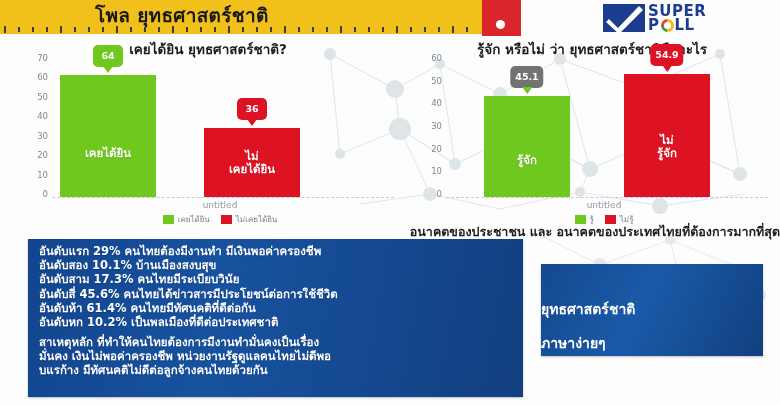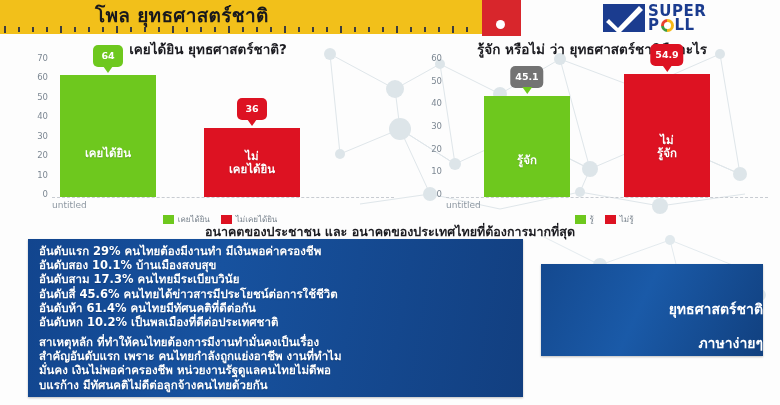--- a/index.html
+++ b/index.html
@@ -74,31 +74,31 @@
     min-width:30px;height:22px;border-radius:5px;
     color:#fff;font-size:9.5px;font-weight:bold;text-align:center;line-height:22px;
     padding:0 5px;box-sizing:border-box;
     font-family:"DejaVu Sans","Liberation Sans",sans-serif;
   }
   .callout:after{
     content:"";position:absolute;left:50%;margin-left:-5px;bottom:-6px;
     border-left:5px solid transparent;border-right:5px solid transparent;
     border-top:7px solid currentColor;
   }
-  .chart-foot{position:absolute;left:34px;right:10px;top:166px;}
+  .chart-foot{position:absolute;left:34px;right:10px;top:166px;text-align:center;}
   .untitled{font-size:9px;color:#8e98a2;line-height:11px;font-family:"DejaVu Sans","Liberation Sans",sans-serif;}
   .legend{margin-top:2px;display:flex;justify-content:center;align-items:center;gap:11px;}
   .lg{display:flex;align-items:center;gap:4px;}
   .lg-sw{width:11px;height:9px;display:inline-block;}
   .lg-tx{font-size:8px;color:#6f7a85;font-family:"DejaVu Sans","Liberation Sans",sans-serif;}
 
   
   .panel-head{
     position:absolute;left:0;top:222px;width:780px;height:17px;
-    text-align:center;font-size:12.5px;font-weight:bold;color:#1b1b20;z-index:4;
+    text-align:right;font-size:12.5px;font-weight:bold;color:#1b1b20;z-index:4;
     font-family:"DejaVu Sans","Liberation Sans",sans-serif;
   }
   .bluebox{
     position:absolute;left:28px;top:239px;width:495px;height:158px;z-index:4;
     background:linear-gradient(100deg,#12458e 0%,#17529f 38%,#123f80 100%);
     box-shadow:0 1px 2px rgba(0,0,0,.25);
   }
   .rank-list{position:absolute;left:11px;top:5px;right:6px;}
   .rank-line{
     color:#ffffff;font-size:11.5px;font-weight:bold;line-height:14.2px;white-space:nowrap;
@@ -118,21 +118,21 @@
     background:linear-gradient(115deg,#14498f 0%,#1a5aa8 45%,#11407f 100%);
     box-shadow:0 1px 2px rgba(0,0,0,.25);
   }
   .badge-row{position:absolute;left:0;top:5px;width:100%;display:flex;align-items:center;justify-content:center;gap:6px;}
   .plus-ic{position:relative;width:30px;height:30px;border-radius:50%;border:2.5px solid #ffffff;flex:0 0 auto;}
   .plus-ic:before,.plus-ic:after{content:"";position:absolute;background:#ffffff;}
   .plus-ic:before{left:50%;top:5px;margin-left:-3.5px;width:7px;height:15px;}
   .plus-ic:after{top:50%;left:5px;margin-top:-3.5px;height:7px;width:15px;}
   .badge-pct{font-size:23px;font-weight:bold;color:#ffffff;line-height:30px;font-family:"DejaVu Sans","Liberation Sans",sans-serif;}
   .badge-l{
-    position:absolute;left:0;width:100%;text-align:right;color:#ffffff;
+    position:absolute;left:0;width:100%;text-align:left;color:#ffffff;
     font-size:14px;font-weight:bold;line-height:17px;
     font-family:"DejaVu Sans","Liberation Sans",sans-serif;
   }
 
   
   .footer{position:absolute;left:541px;top:360px;width:222px;z-index:4;text-align:center;}
   .ft-line{font-size:9px;font-weight:bold;color:#14397c;line-height:11.5px;font-family:"DejaVu Sans","Liberation Sans",sans-serif;}
 </style>
 </head>
 <body>
@@ -336,21 +336,20 @@
     <div class="rank-list" id="ranks">
         <div class="rank-line">อันดับแรก 29% คนไทยต้องมีงานทำ มีเงินพอค่าครองชีพ</div>
         <div class="rank-line">อันดับสอง 10.1% บ้านเมืองสงบสุข</div>
         <div class="rank-line">อันดับสาม 17.3% คนไทยมีระเบียบวินัย</div>
         <div class="rank-line">อันดับสี่ 45.6% คนไทยได้ข่าวสารมีประโยชน์ต่อการใช้ชีวิต</div>
         <div class="rank-line">อันดับห้า 61.4% คนไทยมีทัศนคติที่ดีต่อกัน</div>
         <div class="rank-line">อันดับหก 10.2% เป็นพลเมืองที่ดีต่อประเทศชาติ</div>
       </div>
     <div class="para" id="paras">
         <div class="para-line">สาเหตุหลัก ที่ทำให้คนไทยต้องการมีงานทำมั่นคงเป็นเรื่อง</div>
-        <div class="para-line">สำคัญอันดับแรก เพราะ คนไทยกำลังถูกแย่งอาชีพ งานที่ทำไม</div>
         <div class="para-line">มั่นคง เงินไม่พอค่าครองชีพ หน่วยงานรัฐดูแลคนไทยไม่ดีพอ</div>
         <div class="para-line">บแรก้าง มีทัศนคติไม่ดีต่อลูกจ้างคนไทยด้วยกัน</div>
       </div>
   </div>
 
   <div class="badge">
     <div class="badge-l" style="top:37px">ยุทธศาสตร์ชาติ</div>
     <div class="badge-l" style="top:71px">ภาษาง่ายๆ</div>
   </div>
 

